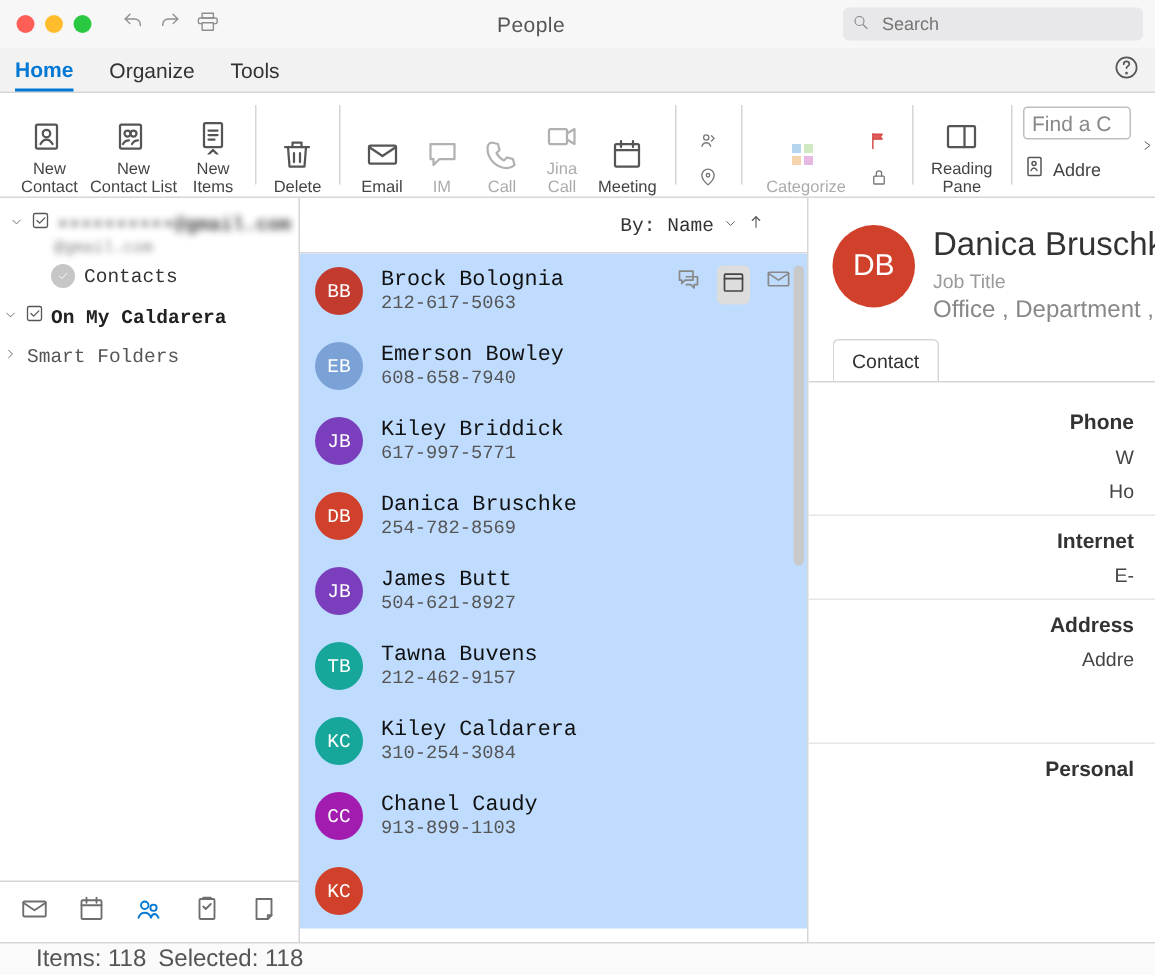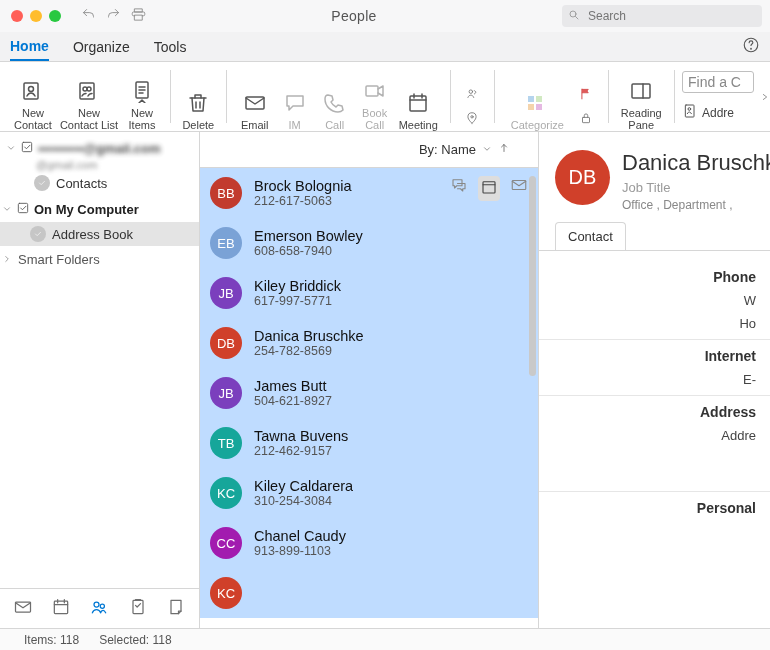--- a/index.html
+++ b/index.html
@@ -83,21 +83,21 @@
     font-size:14px; padding: 0 5px; color:#888; display:flex; align-items:center; overflow:hidden;
     white-space:nowrap;
   }
   .addr-contact { display:flex; align-items:center; gap:4px; font-size:12px; color:#444; padding-top:4px;}
   .addr-contact svg{width:16px;height:16px;color:#555}
   .rbn-overflow { display:flex; align-items:center; justify-content:center; width:16px; color:#555;}
   .rbn-overflow svg{width:10px;height:10px}
 
   
   .main3 { display:flex; height: calc(650px - 32px - 30px - 70px - 22px); background:var(--bg); }
-  .col { border-right:1px solid var(--border); }
+  .col { border-right:1px solid var(--border);font-family:Liberation Mono, monospace; }
 
   
   .sidebar { width:200px; display:flex; flex-direction:column; }
   .acct-block { padding:6px 4px 2px; }
   .row { display:flex; align-items:center; gap:4px; padding:2px 2px; font-size:13px;}
   .chev svg{width:10px;height:10px;color:#666}
   .chk svg{width:14px;height:14px;color:#555}
   .acct-primary { font-weight:700; color:#333; filter: blur(2.5px); opacity:.9; }
   .acct-secondary { font-size:11px; color:#888; margin-left:32px; filter: blur(2.2px); }
   .sub-item { display:flex; align-items:center; gap:6px; padding:4px 0 4px 30px; color:#333;}
@@ -128,31 +128,31 @@
   .qa.dark{color:#444;background:#ddd;border-radius:4px;padding:2px}
   .scrollthumb{position:absolute;right:2px;top:8px;width:7px;height:200px;background:#c9c9c9;border-radius:4px}
 
   
   .detail{flex:1;overflow:hidden;background:var(--bg);display:flex;flex-direction:column}
   .dhead{display:flex;gap:12px;padding:18px 0 10px 16px}
   .davatar{width:55px;height:55px;border-radius:50%;background:#d0402a;display:flex;align-items:center;justify-content:center;color:#fff;font-size:20px;font-weight:500;flex-shrink:0}
   .dtitle-col{overflow:hidden}
   .dname{font-size:22px;color:#333;white-space:nowrap}
   .djob{font-size:13px;color:#9a9a9a;margin-top:4px}
-  .dorg{font-size:12px;color:#888;margin-top:3px}
+  .dorg{font-size:16px;color:#888;margin-top:3px}
   .dtabs{display:flex;gap:0;padding:0 0 0 16px}
   .dtab{border:1px solid var(--border);border-bottom:0;background:#fff;padding:6px 12px;font-size:13px;color:#333;border-top-left-radius:4px;border-top-right-radius:4px}
   .dtab.inactive{background:#f2f2f2;color:#777}
   .dbody{border-top:1px solid var(--border);flex:1;padding:10px 0}
   .dsection{padding:8px 0 8px 0;border-bottom:1px solid #e6e6e6}
   .dsection .hdr{text-align:right;padding-right:14px;font-size:14px;font-weight:600;color:#333}
   .dline{text-align:right;padding-right:14px;font-size:13px;color:#444;margin-top:8px}
 
   
-  .status{height:22px;border-top:1px solid var(--border);background:var(--bg-panel);display:flex;align-items:center;gap:20px;padding:0 24px;font-size:12px;color:#555}
+  .status{height:22px;border-top:1px solid var(--border);background:var(--bg-panel);display:flex;align-items:center;gap:8px;padding:0 24px;font-size:16px;color:#555}
 
   
   svg.st *{stroke:currentColor;fill:none;stroke-width:1.5;stroke-linecap:round;stroke-linejoin:round}
 </style>
 </head>
 <body>
 
 <div class="titlebar">
   <div class="traffic">
     <div class="tl-dot tl-red"></div>
@@ -274,21 +274,21 @@
         </span>
       <span class="lbl">Call</span>
     </div>
     <div class="rbn-btn dim">
       <span class="ic">
           <svg class="st" viewBox="0 0 24 24">
             <rect x="3" y="7" width="12" height="10" rx="1"></rect>
             <path d="M15 10l5-3v10l-5-3"></path>
           </svg>
         </span>
-      <span class="lbl" style="white-space:pre">Book
+      <span class="lbl" style="white-space:pre">Jina
 Call</span>
     </div>
     <div class="rbn-btn">
       <span class="ic">
           <svg class="st" viewBox="0 0 24 24">
             <rect x="4" y="5" width="16" height="15" rx="1"></rect>
             <path d="M4 9h16M8 3v4M16 3v4"></path>
           </svg>
         </span>
       <span class="lbl">Meeting</span>
@@ -400,29 +400,21 @@
     </div>
 
     <div class="group-header">
       <span class="chev"><svg class="st" viewBox="0 0 24 24">
             <path d="M6 9l6 6 6-6"></path>
           </svg></span>
       <span class="chk"><svg class="st" viewBox="0 0 24 24">
             <rect x="4" y="4" width="16" height="16" rx="2"></rect>
             <path d="M8 12l3 3 6-6"></path>
           </svg></span>
-      <span>On My Computer</span>
-    </div>
-    <div class="sub-item selected-row">
-      <span class="round">
-          <svg class="st" viewBox="0 0 24 24">
-            <path d="M6 12l4 4 8-8"></path>
-          </svg>
-        </span>
-      <span>Address Book</span>
+      <span>On My Caldarera</span>
     </div>
 
     <div class="smart-row">
       <span class="chev"><svg class="st" viewBox="0 0 24 24">
             <path d="M9 6l6 6-6 6"></path>
           </svg></span>
       <span>Smart Folders</span>
     </div>
 
     <div class="side-nav">

